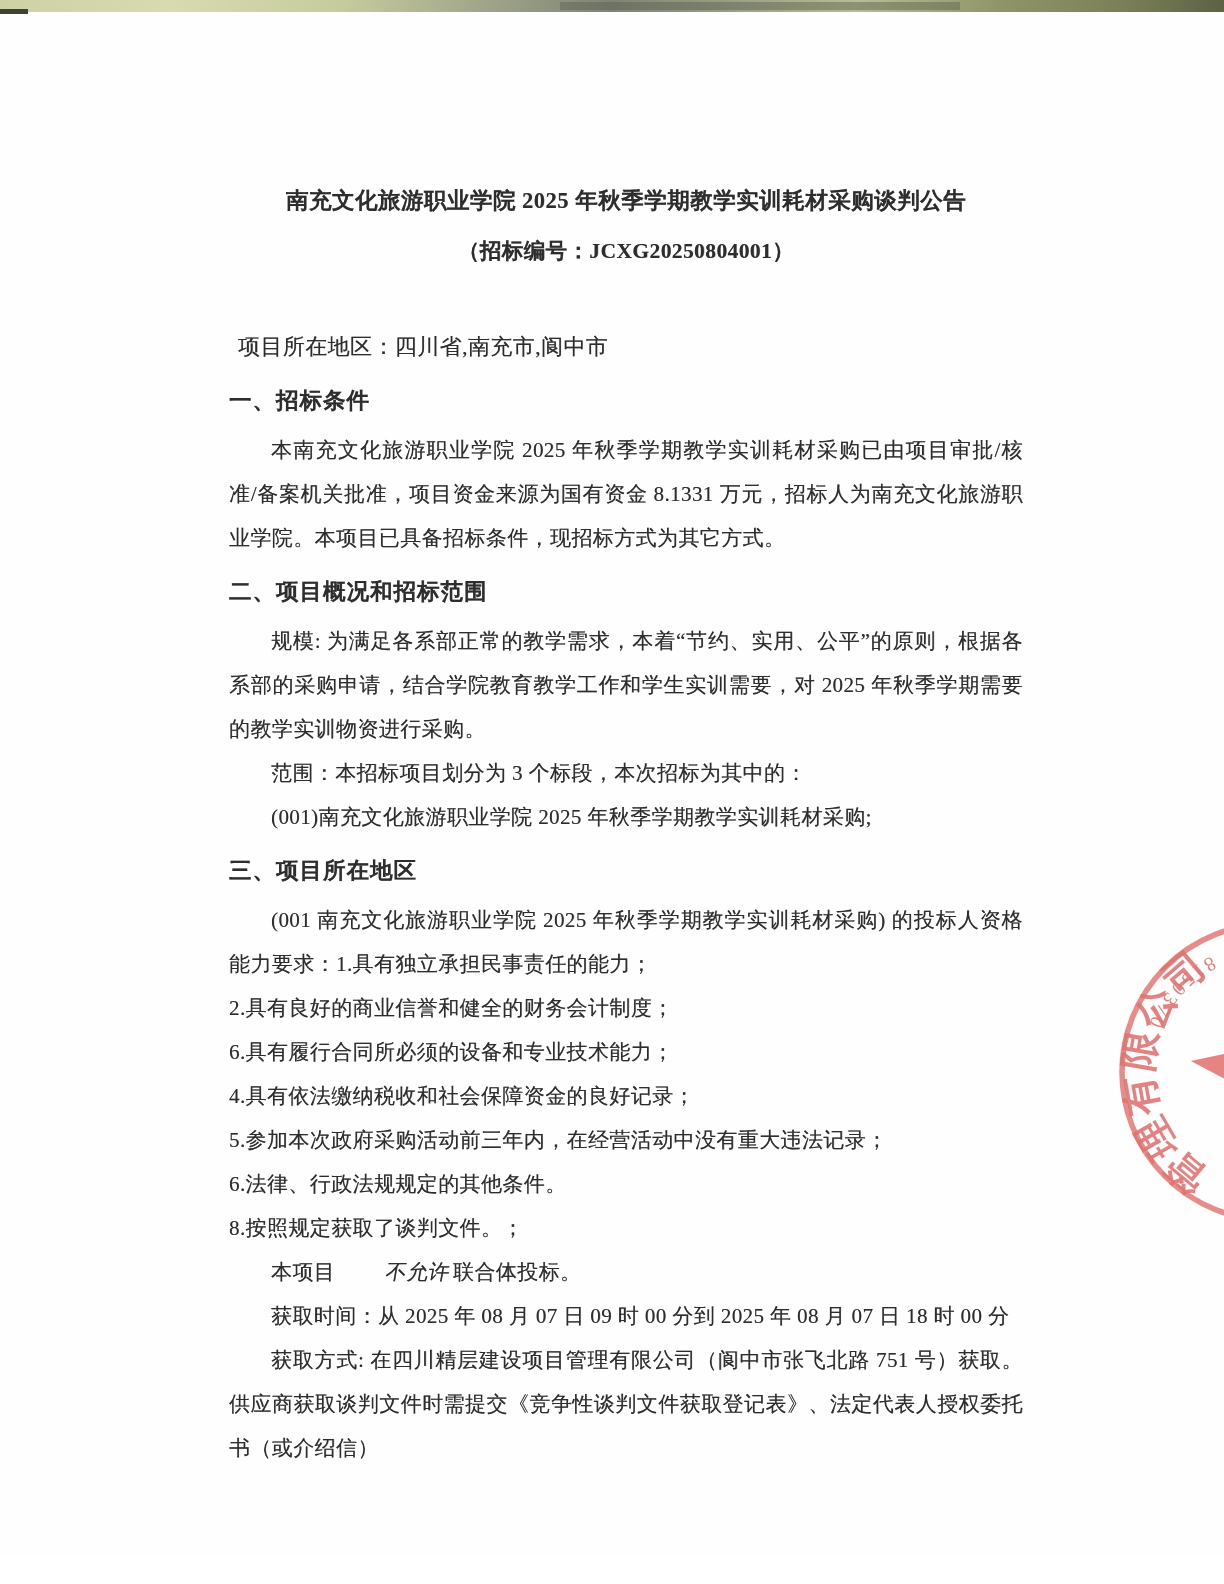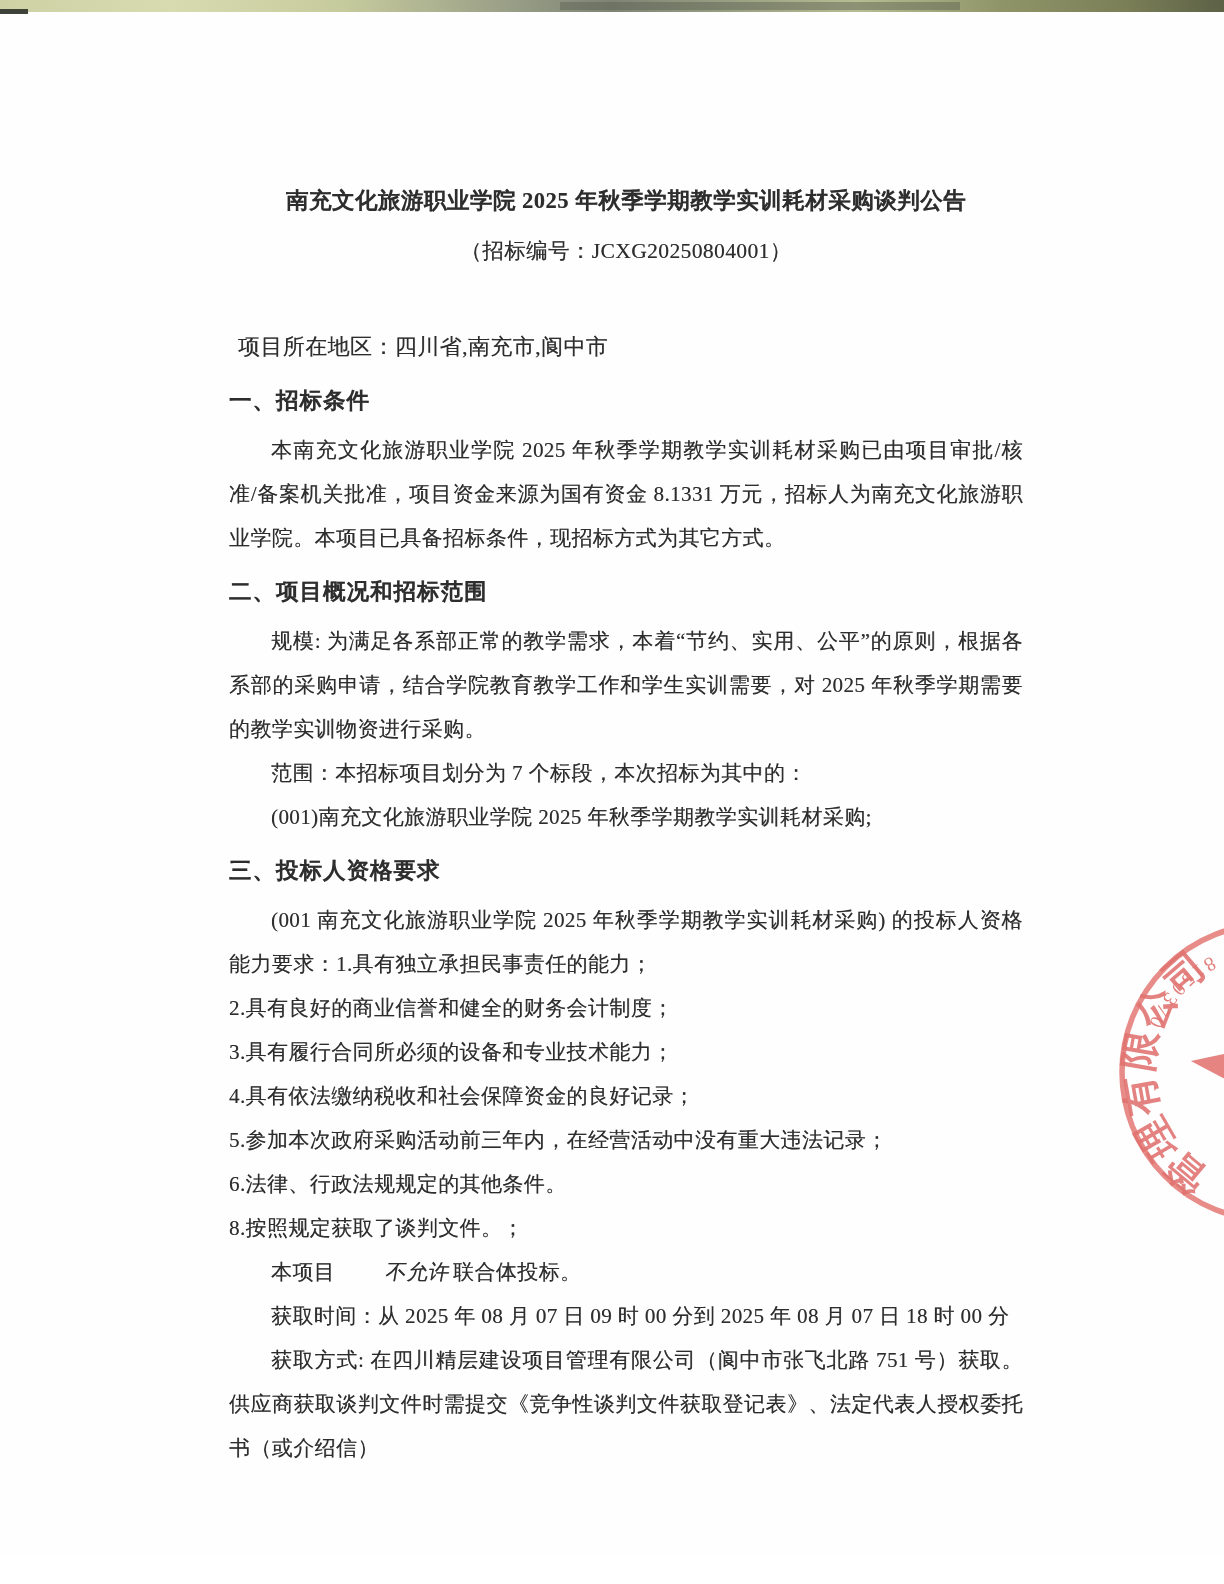--- a/index.html
+++ b/index.html
@@ -32,21 +32,21 @@
     position:absolute;left:229px;top:186px;width:794px;
     text-align:justify;word-break:break-all;
     letter-spacing:.4px;
     text-shadow:.3px .3px .4px rgba(40,40,40,.5);
   }
   .title{
     font-size:22.5px;font-weight:bold;text-align:center;
     line-height:30px;margin:0 0 20px;letter-spacing:.5px;
   }
   .subtitle{
-    font-size:21.5px;font-weight:normal;text-align:center;
+    font-size:21.5px;font-weight:bold;text-align:center;
     margin:0 0 60px;
   }
   p.line{font-size:22px;line-height:44px;margin:9px;}
   h2.sec{
     font-size:22.5px;line-height:46px;margin:9px 0 4px;
     font-weight:bold;letter-spacing:1px;text-align:left;
   }
   p.para{font-size:21px;line-height:44px;margin:0;text-indent:2em;}
   p.para.flush{text-indent:0;}
   .em{display:inline-block;transform:skewX(-10deg);margin:0 3px;}
@@ -72,27 +72,27 @@
     <div class="title">南充文化旅游职业学院 2025 年秋季学期教学实训耗材采购谈判公告</div>
     <div class="subtitle">（招标编号：JCXG20250804001）</div>
 
     <p class="line">项目所在地区：四川省,南充市,阆中市</p>
 
     <h2 class="sec">一、招标条件</h2>
     <p class="para">本南充文化旅游职业学院 2025 年秋季学期教学实训耗材采购已由项目审批/核准/备案机关批准，项目资金来源为国有资金 8.1331 万元，招标人为南充文化旅游职业学院。本项目已具备招标条件，现招标方式为其它方式。</p>
 
     <h2 class="sec">二、项目概况和招标范围</h2>
     <p class="para">规模: 为满足各系部正常的教学需求，本着“节约、实用、公平”的原则，根据各系部的采购申请，结合学院教育教学工作和学生实训需要，对 2025 年秋季学期需要的教学实训物资进行采购。</p>
-    <p class="para">范围：本招标项目划分为 7 个标段，本次招标为其中的：</p>
+    <p class="para">范围：本招标项目划分为 3 个标段，本次招标为其中的：</p>
     <p class="para">(001)南充文化旅游职业学院 2025 年秋季学期教学实训耗材采购;</p>
 
-    <h2 class="sec">三、投标人资格要求</h2>
+    <h2 class="sec">三、项目所在地区</h2>
     <p class="para">(001 南充文化旅游职业学院 2025 年秋季学期教学实训耗材采购) 的投标人资格能力要求：1.具有独立承担民事责任的能力；</p>
     <p class="para flush">2.具有良好的商业信誉和健全的财务会计制度；</p>
-    <p class="para flush">3.具有履行合同所必须的设备和专业技术能力；</p>
+    <p class="para flush">6.具有履行合同所必须的设备和专业技术能力；</p>
     <p class="para flush">4.具有依法缴纳税收和社会保障资金的良好记录；</p>
     <p class="para flush">5.参加本次政府采购活动前三年内，在经营活动中没有重大违法记录；</p>
     <p class="para flush">6.法律、行政法规规定的其他条件。</p>
     <p class="para flush">8.按照规定获取了谈判文件。；</p>
     <p class="para"><span>本项目 </span><span class="em">不允许</span><span>联合体投标。</span></p>
 
     <p class="para">获取时间：从 2025 年 08 月 07 日 09 时 00 分到 2025 年 08 月 07 日 18 时 00 分</p>
     <p class="para">获取方式: 在四川精层建设项目管理有限公司（阆中市张飞北路 751 号）获取。供应商获取谈判文件时需提交《竞争性谈判文件获取登记表》、法定代表人授权委托书（或介绍信）</p>
   </div>
 

